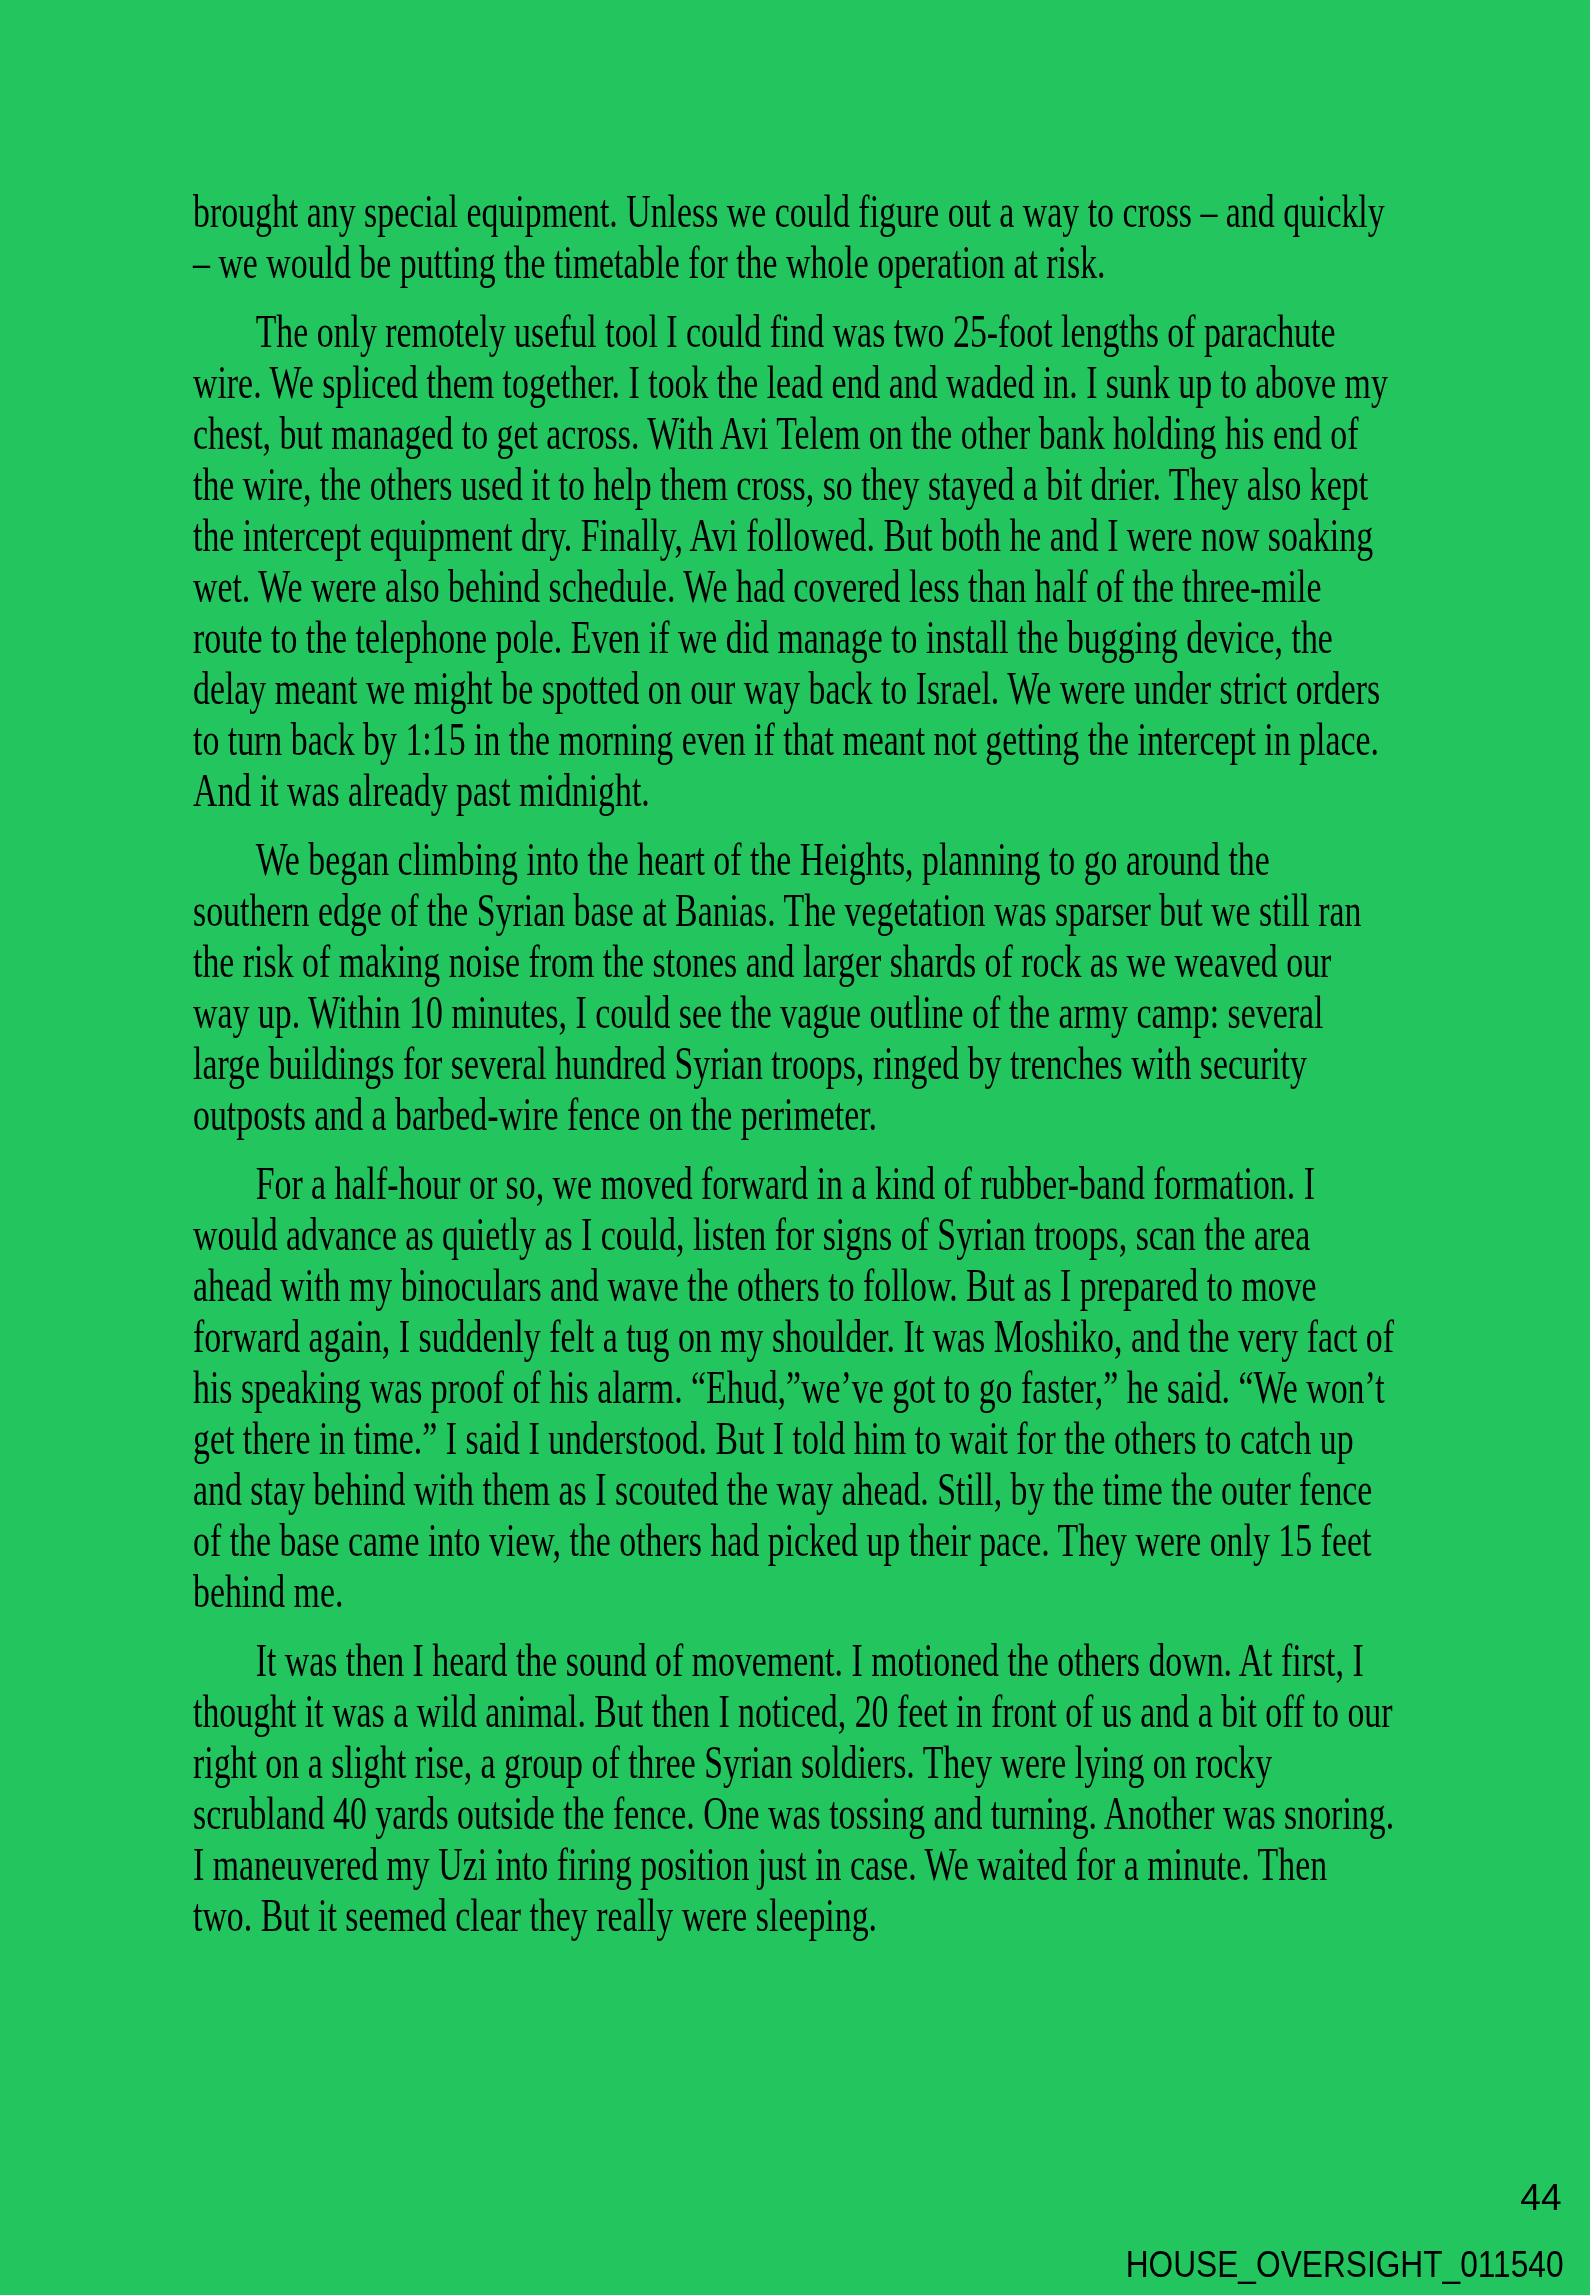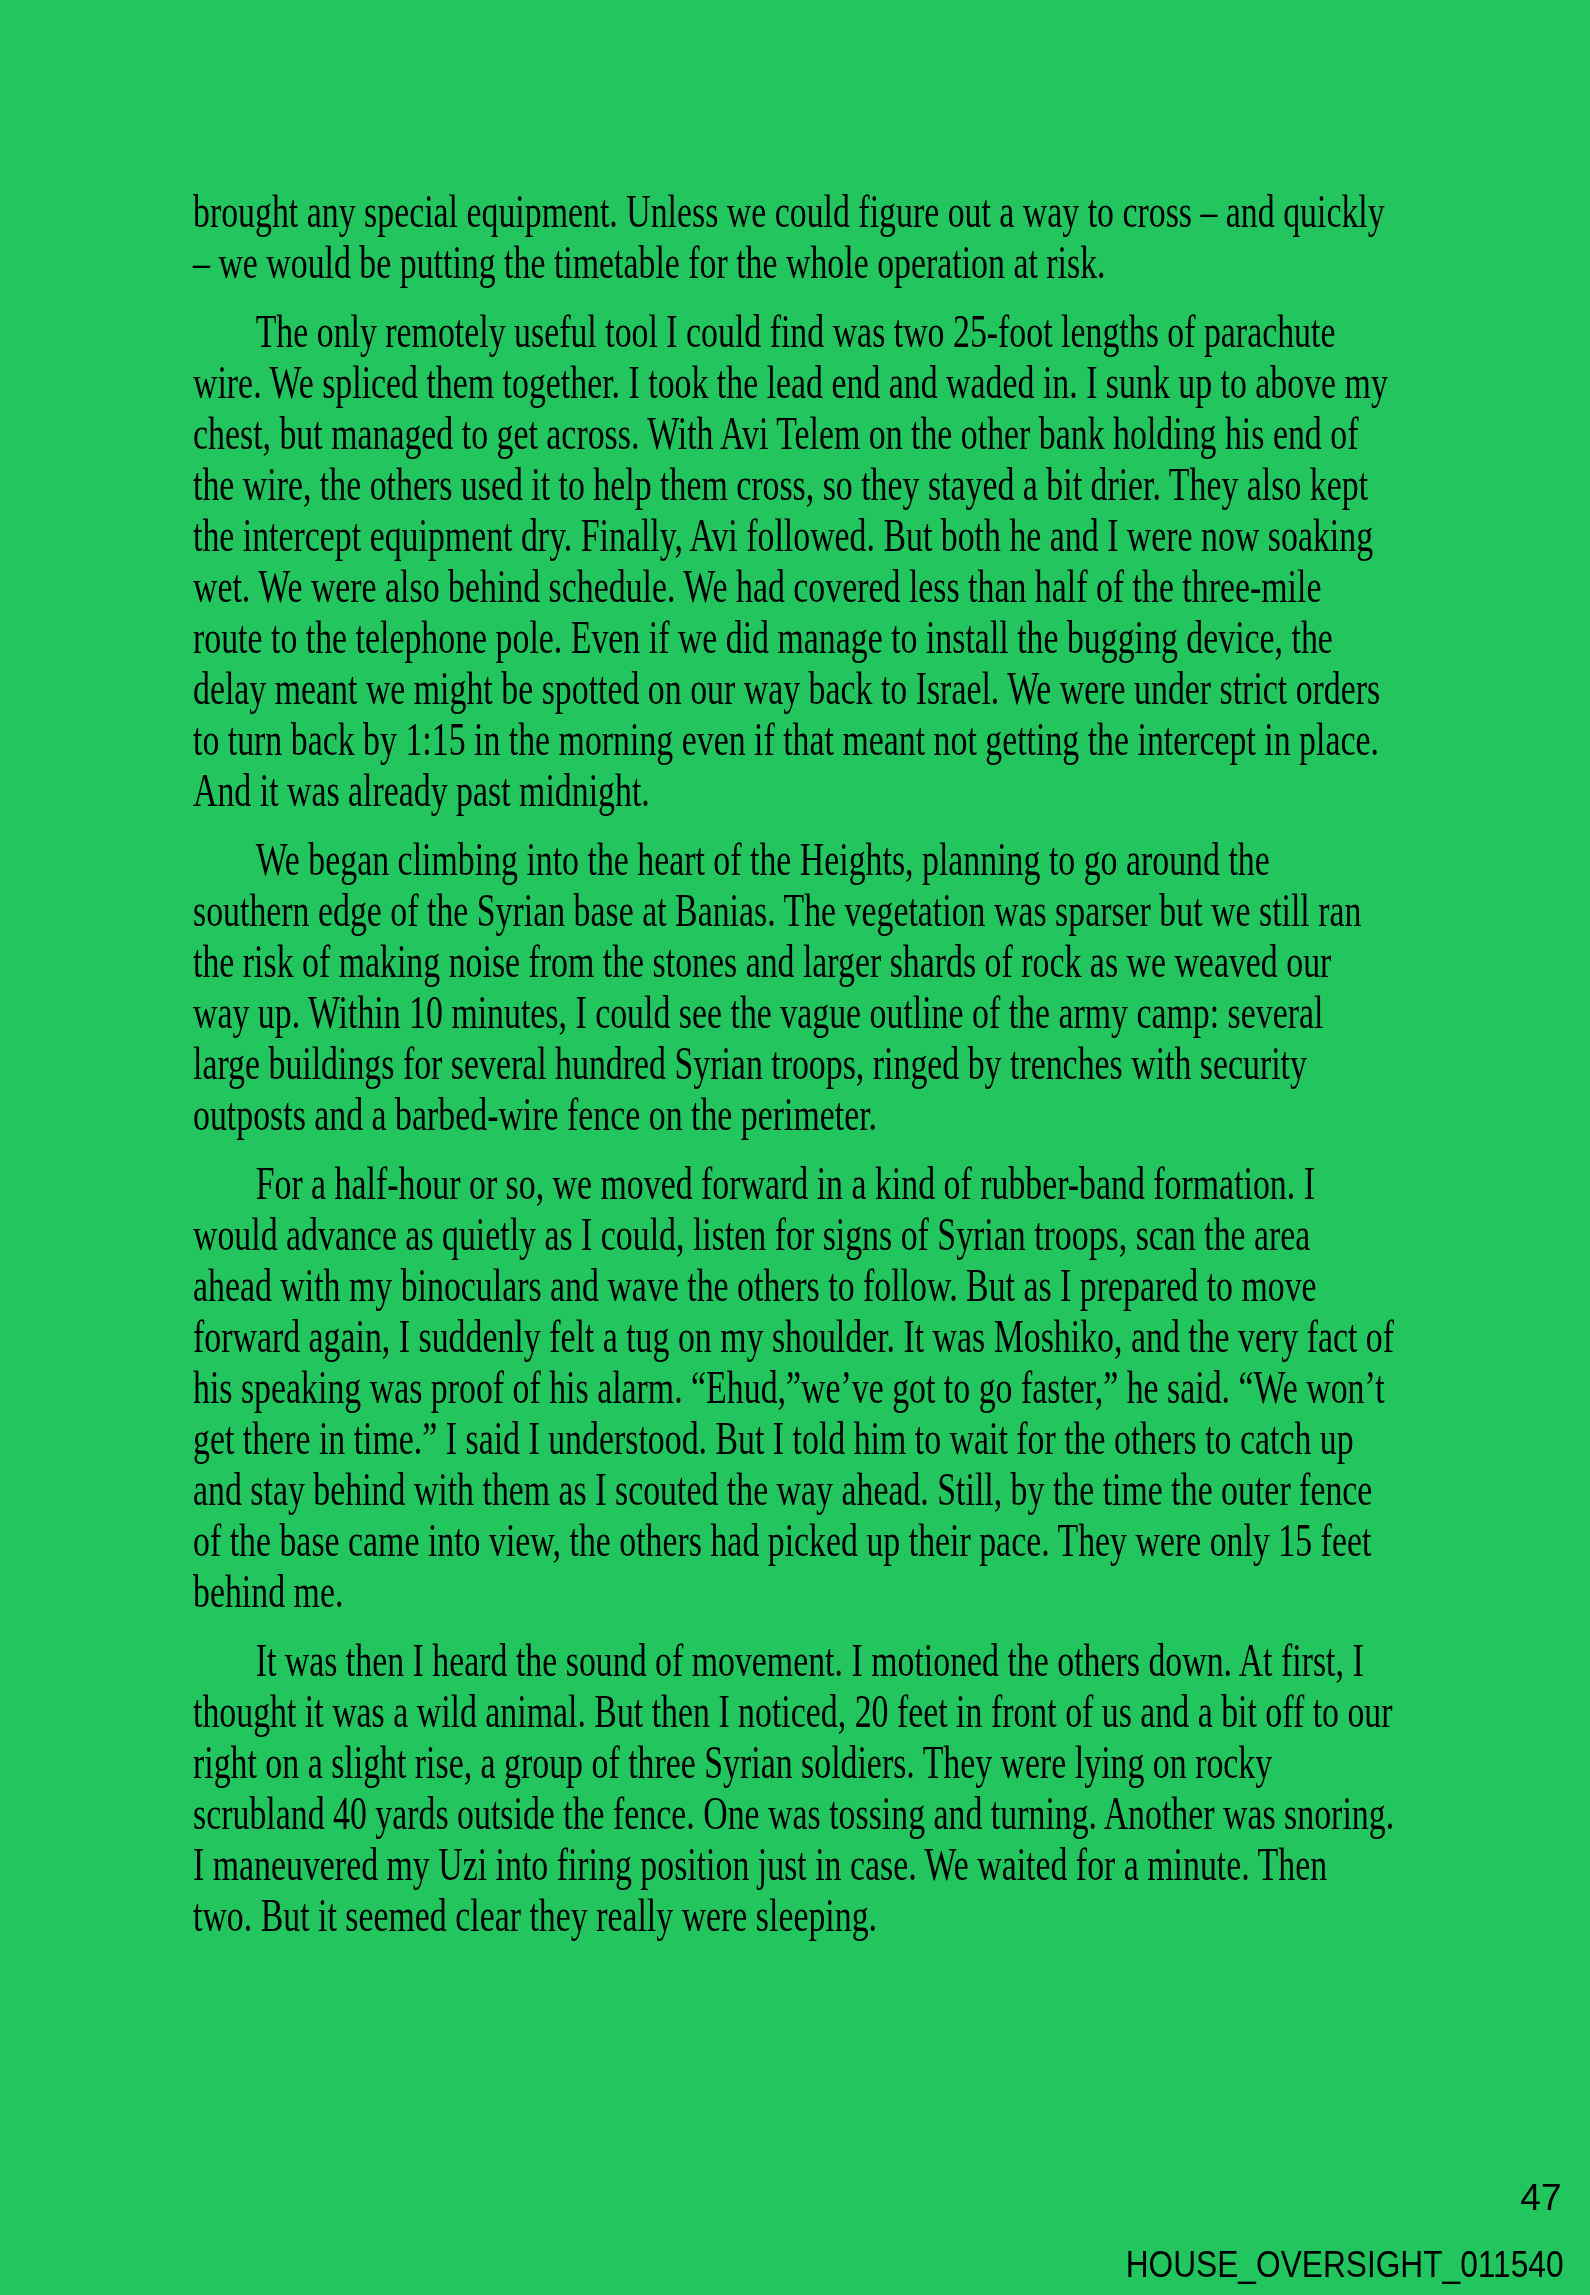--- a/index.html
+++ b/index.html
@@ -63,18 +63,18 @@
 <div class="page">
 
   <main class="body-text">
     <p class="para">brought any special equipment. Unless we could figure out a way to cross – and quickly – we would be putting the timetable for the whole operation at risk.</p>
     <p class="para indent">The only remotely useful tool I could find was two 25-foot lengths of parachute wire. We spliced them together. I took the lead end and waded in. I sunk up to above my chest, but managed to get across. With Avi Telem on the other bank holding his end of the wire, the others used it to help them cross, so they stayed a bit drier. They also kept the intercept equipment dry. Finally, Avi followed. But both he and I were now soaking wet. We were also behind schedule. We had covered less than half of the three-mile route to the telephone pole. Even if we did manage to install the bugging device, the delay meant we might be spotted on our way back to Israel. We were under strict orders to turn back by 1:15 in the morning even if that meant not getting the intercept in place. And it was already past midnight.</p>
     <p class="para indent">We began climbing into the heart of the Heights, planning to go around the southern edge of the Syrian base at Banias. The vegetation was sparser but we still ran the risk of making noise from the stones and larger shards of rock as we weaved our way up. Within 10 minutes, I could see the vague outline of the army camp: several large buildings for several hundred Syrian troops, ringed by trenches with security outposts and a barbed-wire fence on the perimeter.</p>
     <p class="para indent">For a half-hour or so, we moved forward in a kind of rubber-band formation. I would advance as quietly as I could, listen for signs of Syrian troops, scan the area ahead with my binoculars and wave the others to follow. But as I prepared to move forward again, I suddenly felt a tug on my shoulder. It was Moshiko, and the very fact of his speaking was proof of his alarm. “Ehud,”we’ve got to go faster,” he said. “We won’t get there in time.” I said I understood. But I told him to wait for the others to catch up and stay behind with them as I scouted the way ahead. Still, by the time the outer fence of the base came into view, the others had picked up their pace. They were only 15 feet behind me.</p>
     <p class="para indent">It was then I heard the sound of movement. I motioned the others down. At first, I thought it was a wild animal. But then I noticed, 20 feet in front of us and a bit off to our right on a slight rise, a group of three Syrian soldiers. They were lying on rocky scrubland 40 yards outside the fence. One was tossing and turning. Another was snoring. I maneuvered my Uzi into firing position just in case. We waited for a minute. Then two. But it seemed clear they really were sleeping.</p>
   </main>
 
-  <div class="page-number">47</div>
+  <div class="page-number">44</div>
 
   <div class="bates">HOUSE_OVERSIGHT_011540</div>
 
 </div>
 
 
 </body></html>

